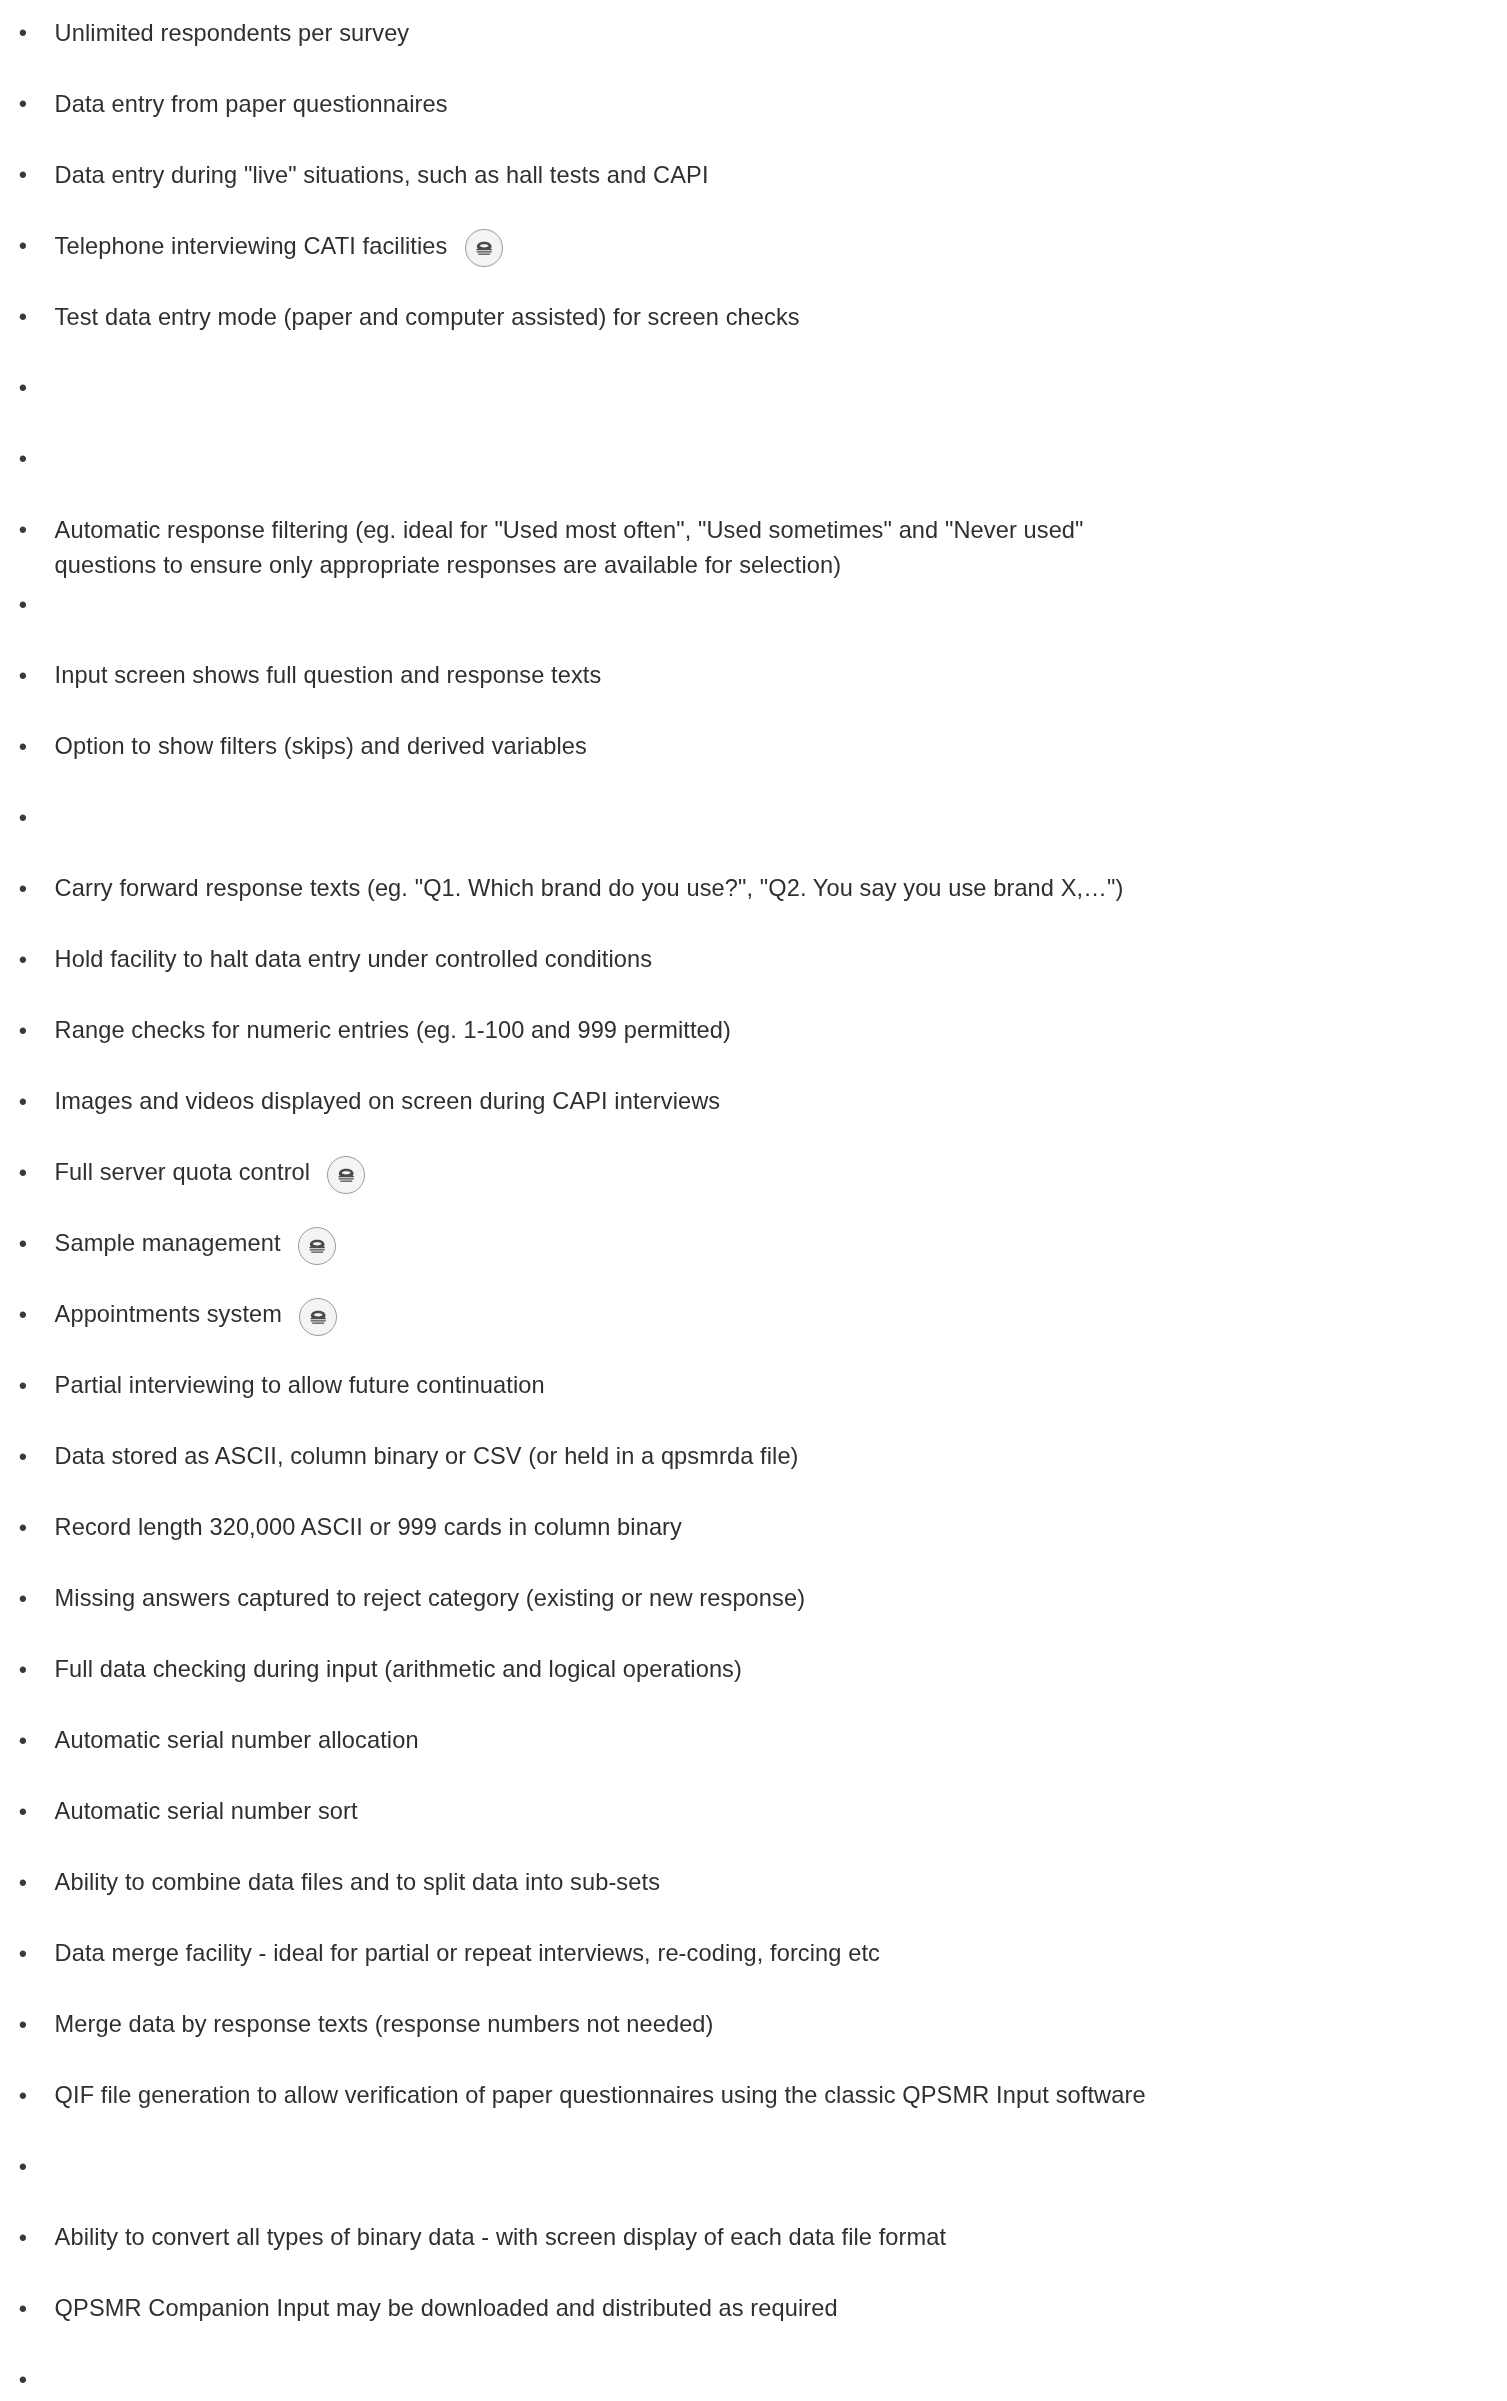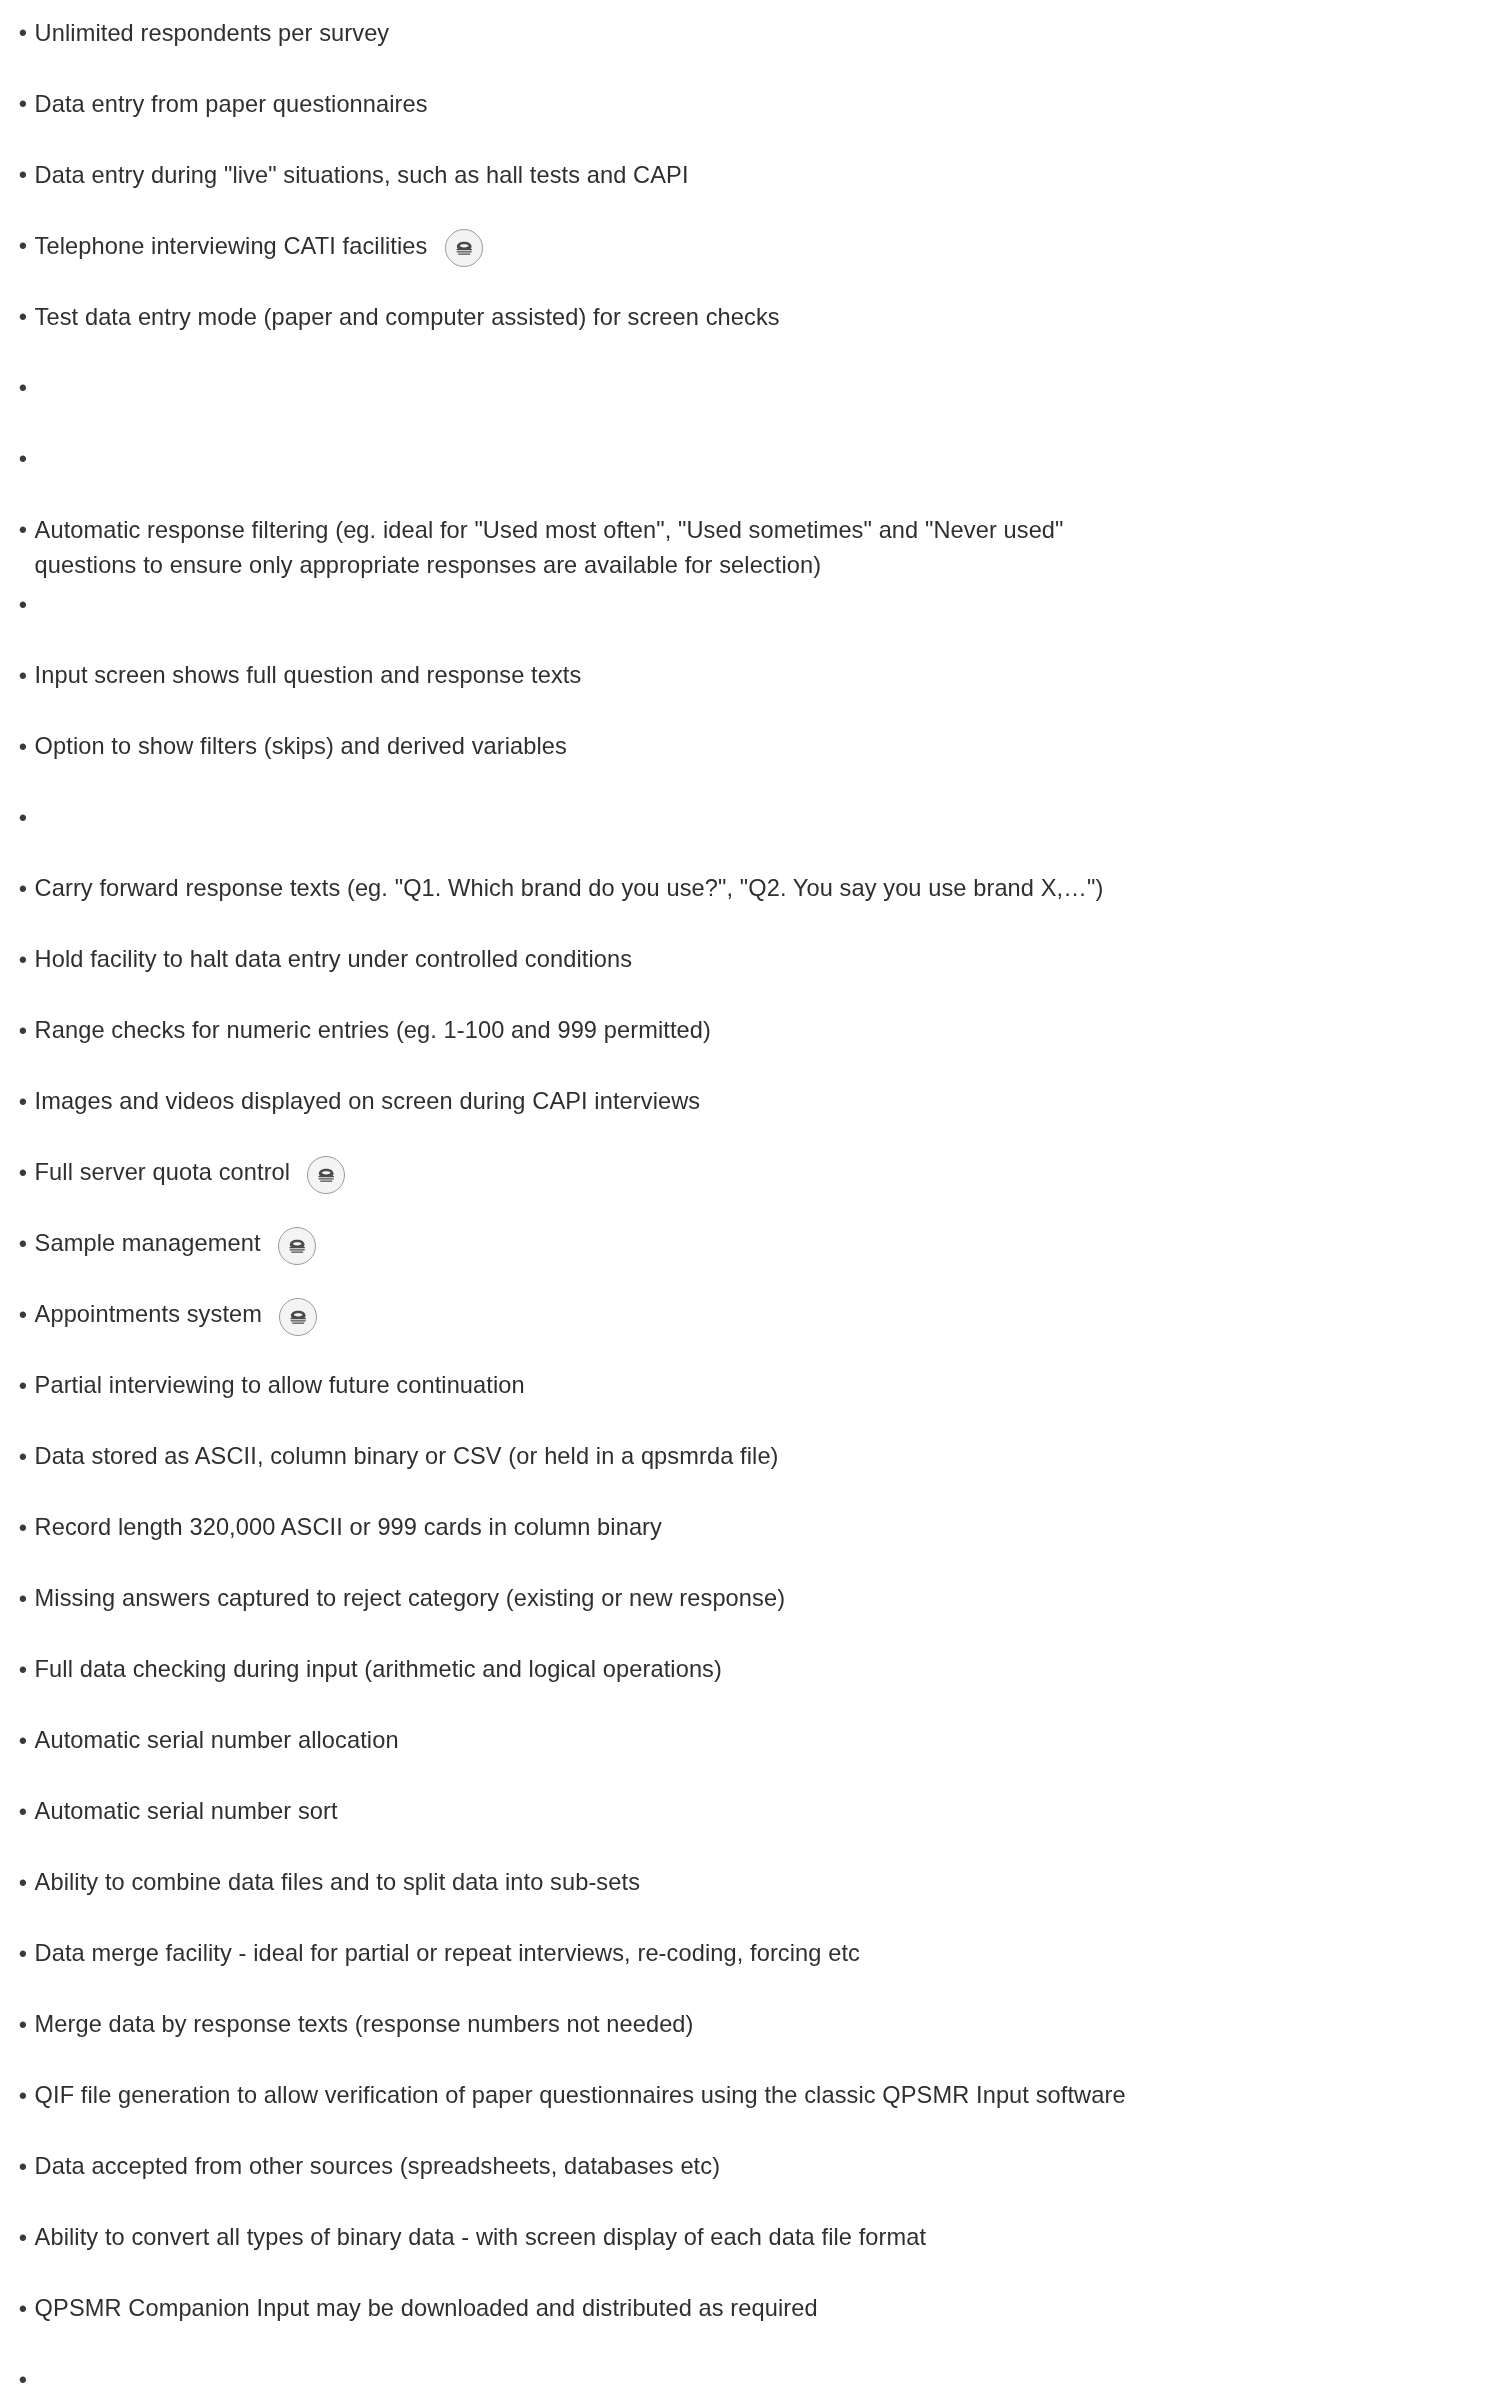--- a/index.html
+++ b/index.html
@@ -40,20 +40,21 @@
     font-size: 23.6px;
     line-height: 44px;
     color: #3a3a3a;
     user-select: none;
   }
   .item-body {
     flex: 1 1 auto;
     display: flex;
     align-items: flex-start;
     padding-top: 4.7px;
+    margin-left: 20px;
   }
   .item-text {
     font-size: 23.6px;
     line-height: 35px;
     color: #2f2f2f;
     letter-spacing: 0.1px;
     white-space: pre-wrap;
   }
   .phone-icon {
     display: inline-flex;
@@ -272,23 +273,20 @@
         </div>
       </li>
       <li class="feature-item">
         <span class="bullet">•</span>
         <div class="item-body">
           <span class="item-text">QIF file generation to allow verification of paper questionnaires using the classic QPSMR Input software</span>
         </div>
       </li>
       <li class="feature-item">
         <span class="bullet">•</span>
-        <div class="item-body">
-          <span class="item-text">Data accepted from other sources (spreadsheets, databases etc)</span>
-        </div>
       </li>
       <li class="feature-item">
         <span class="bullet">•</span>
         <div class="item-body">
           <span class="item-text">Ability to convert all types of binary data - with screen display of each data file format</span>
         </div>
       </li>
       <li class="feature-item">
         <span class="bullet">•</span>
         <div class="item-body">

